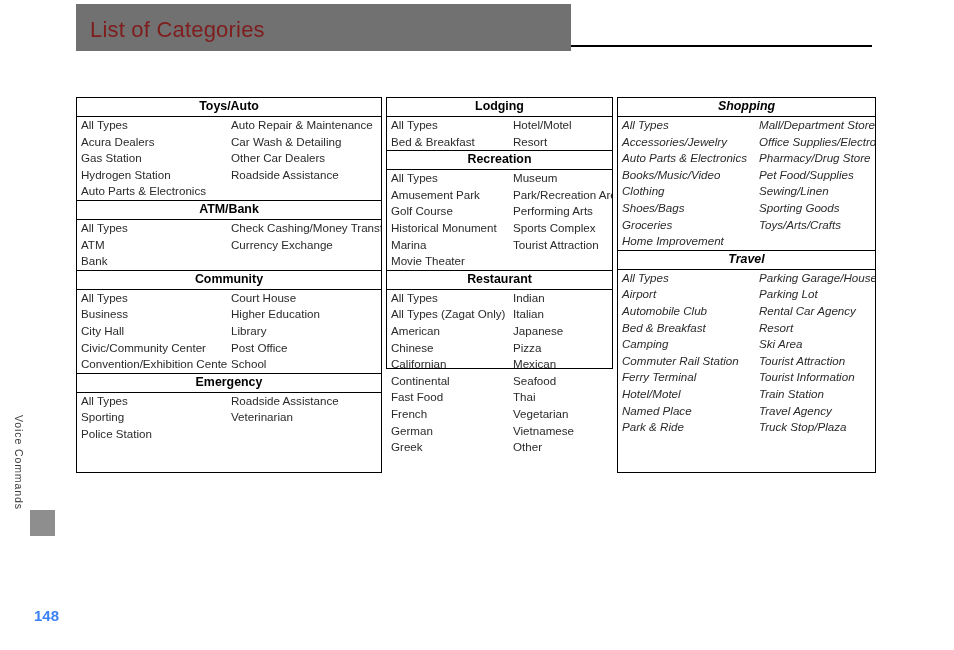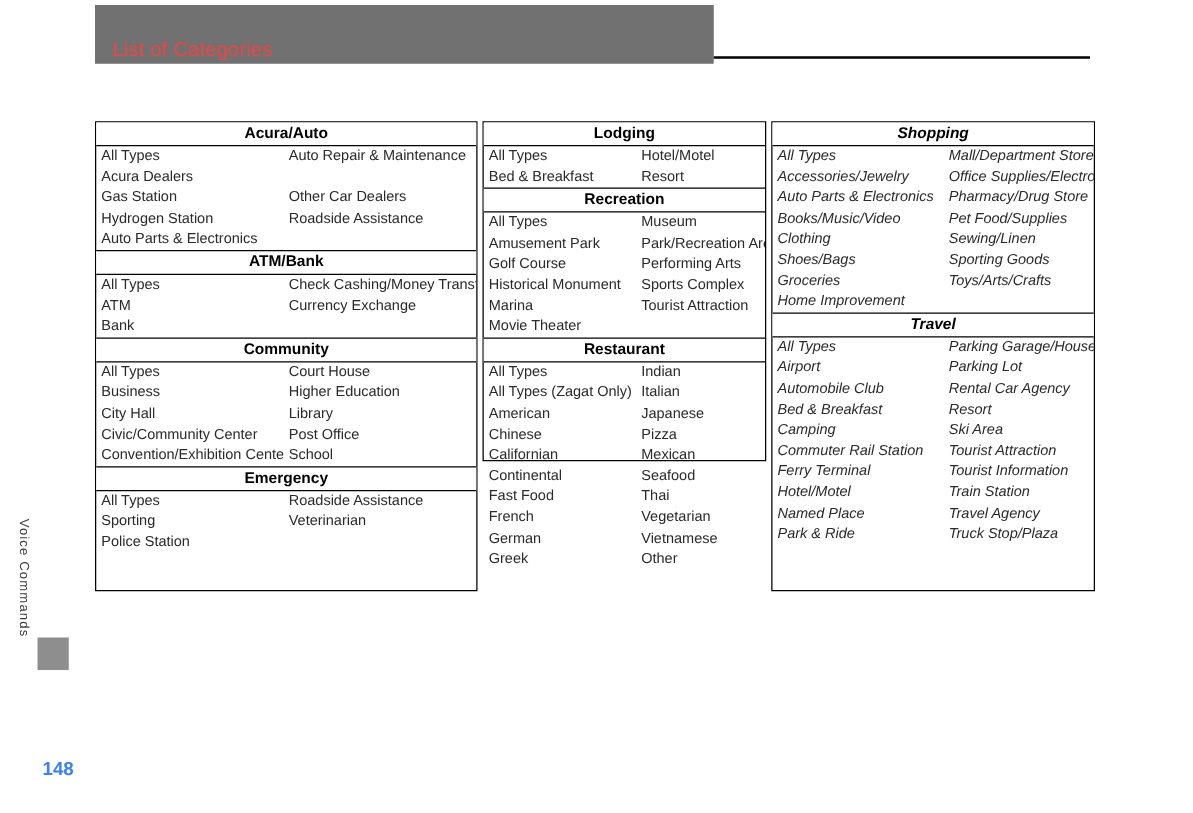--- a/index.html
+++ b/index.html
@@ -21,23 +21,23 @@
     position: absolute;
     left: 76px;
     top: 4px;
     width: 495px;
     height: 47px;
     background: #717171;
   }
   .header-title {
     position: absolute;
     left: 90px;
-    top: 32px;
-    font-size: 16px;
-    color: #ef4444;
+    top: 17px;
+    font-size: 22px;
+    color: #7f1d1d;
     letter-spacing: .2px;
     white-space: nowrap;
   }
   .header-rule {
     position: absolute;
     left: 571px;
     top: 45px;
     width: 301px;
     height: 2px;
     background: #000000;
@@ -141,28 +141,29 @@
 <div class="header-rule"></div>
 
 <div class="side-label">Voice Commands</div>
 <div class="side-tab"></div>
 
 <div class="page-number">148</div>
 
 <div class="tables" id="tables-root">
     <div class="col-group col-1" style="height: 376px;">
       <div class="section">
-        <div class="sec-head">Acura/Auto</div>
+        <div class="sec-head">Toys/Auto</div>
         <div class="sec-rows">
           <div class="row">
             <div class="cell c0">All Types</div>
             <div class="cell c1">Auto Repair &amp; Maintenance</div>
           </div>
           <div class="row">
             <div class="cell c0">Acura Dealers</div>
+            <div class="cell c1">Car Wash &amp; Detailing</div>
           </div>
           <div class="row">
             <div class="cell c0">Gas Station</div>
             <div class="cell c1">Other Car Dealers</div>
           </div>
           <div class="row">
             <div class="cell c0">Hydrogen Station</div>
             <div class="cell c1">Roadside Assistance</div>
           </div>
           <div class="row">

